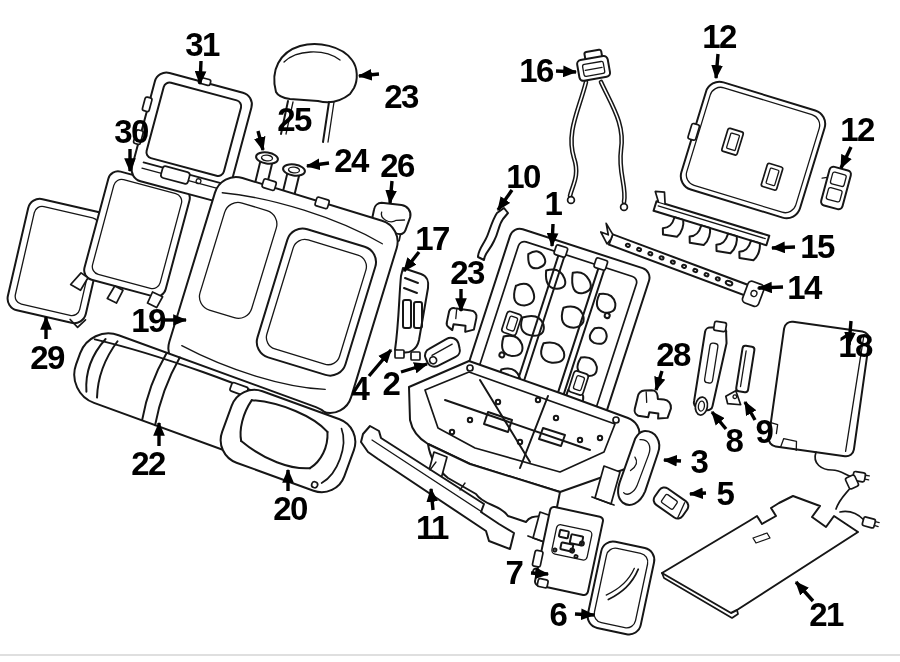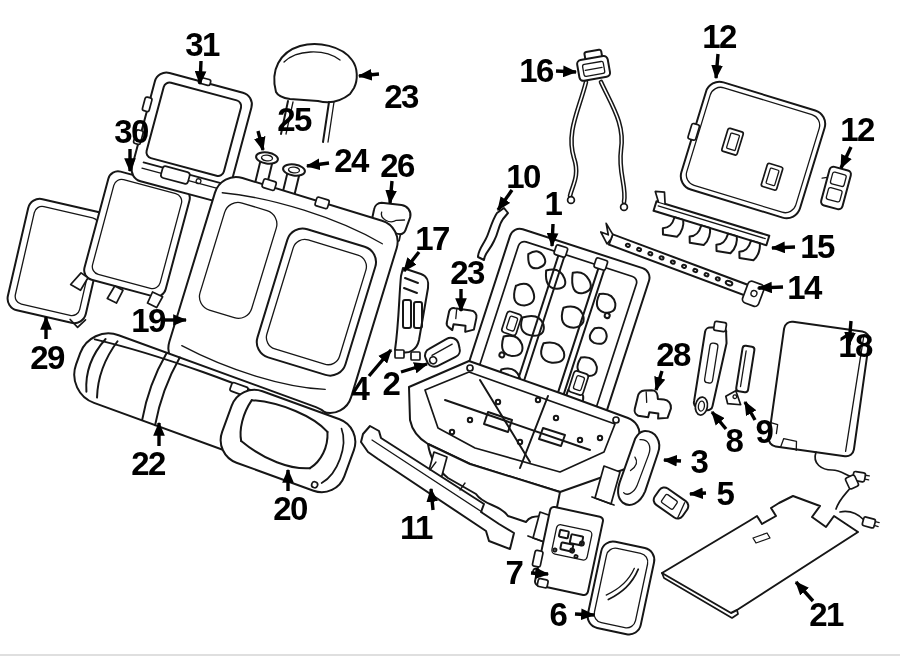--- a/index.html
+++ b/index.html
@@ -421,21 +421,21 @@
       <div class="callout" style="left: 553px; top: 203px;">1</div>
       <div class="callout" style="left: 391px; top: 383px;">2</div>
       <div class="callout" style="left: 699px; top: 461px;">3</div>
       <div class="callout" style="left: 360px; top: 388px;">4</div>
       <div class="callout" style="left: 725px; top: 493px;">5</div>
       <div class="callout" style="left: 558px; top: 614px;">6</div>
       <div class="callout" style="left: 514px; top: 572px;">7</div>
       <div class="callout" style="left: 734px; top: 440px;">8</div>
       <div class="callout" style="left: 764px; top: 431px;">9</div>
       <div class="callout" style="left: 523px; top: 176px;">10</div>
-      <div class="callout" style="left: 416px; top: 527px;">11</div>
+      <div class="callout" style="left: 432px; top: 527px;">11</div>
       <div class="callout" style="left: 719px; top: 36px;">12</div>
       <div class="callout" style="left: 857px; top: 129px;">12</div>
       <div class="callout" style="left: 804px; top: 287px;">14</div>
       <div class="callout" style="left: 817px; top: 246px;">15</div>
       <div class="callout" style="left: 536px; top: 70px;">16</div>
       <div class="callout" style="left: 432px; top: 238px;">17</div>
       <div class="callout" style="left: 855px; top: 303px; margin-top: 42px;">18</div>
       <div class="callout" style="left: 148px; top: 320px;">19</div>
       <div class="callout" style="left: 290px; top: 508px;">20</div>
       <div class="callout" style="left: 826px; top: 614px;">21</div>

